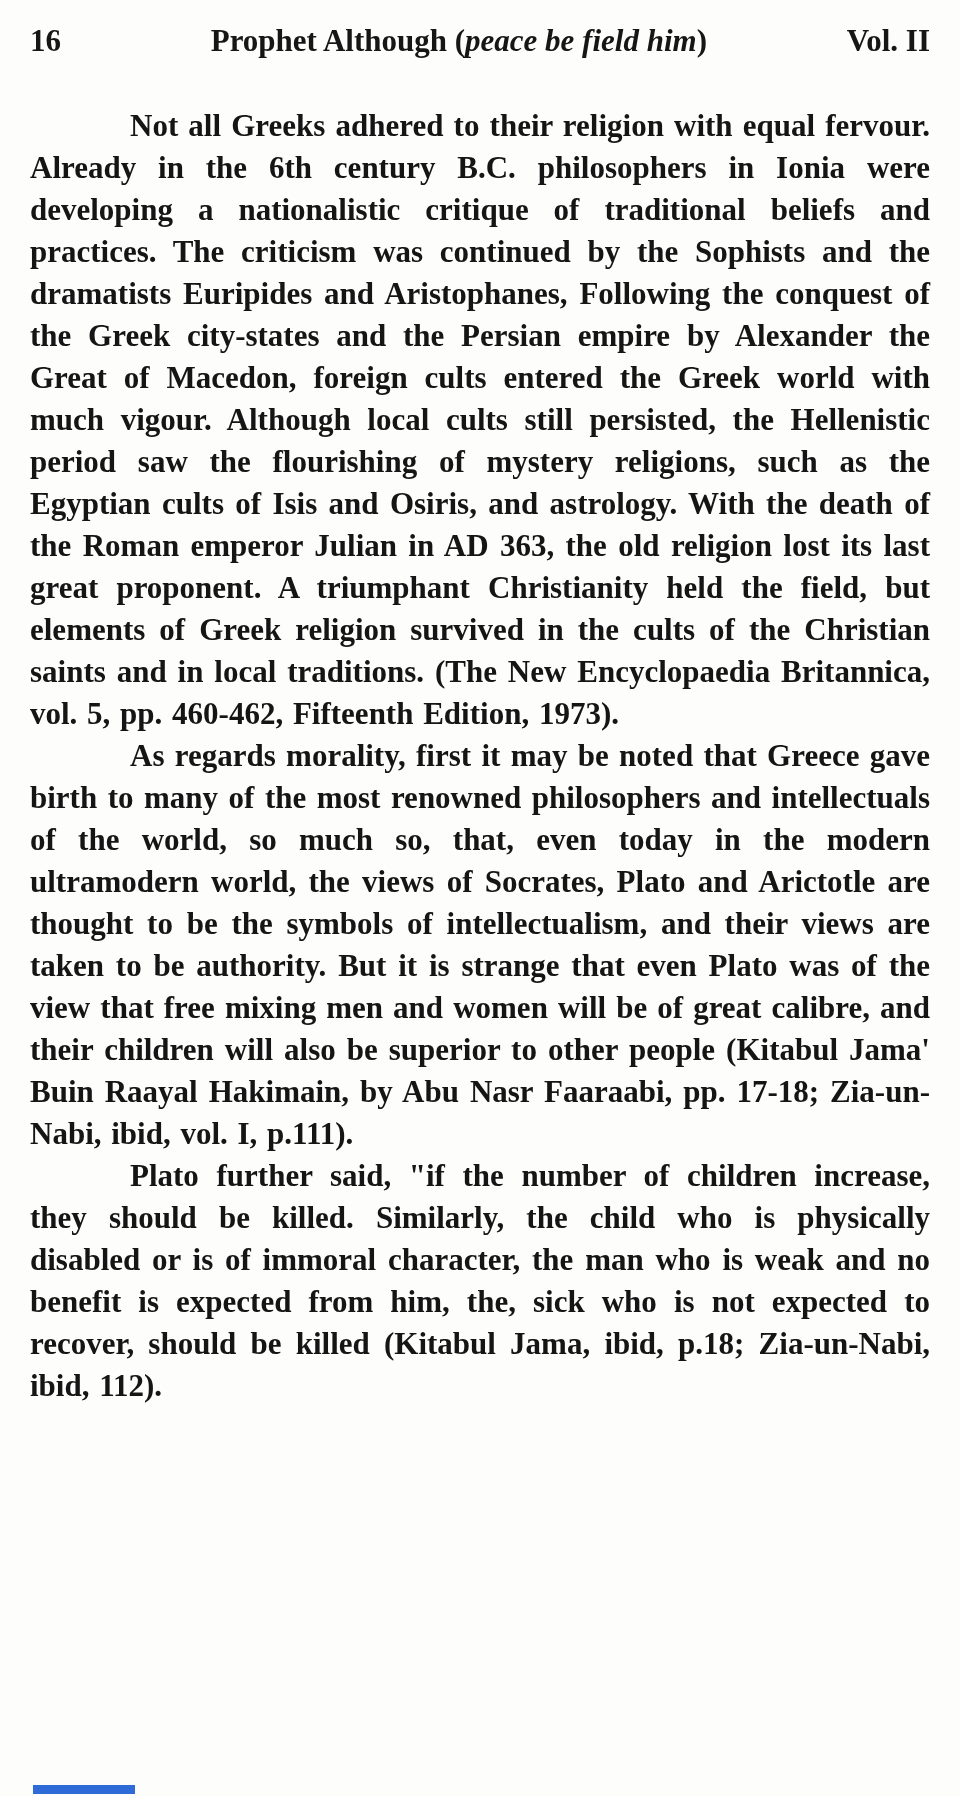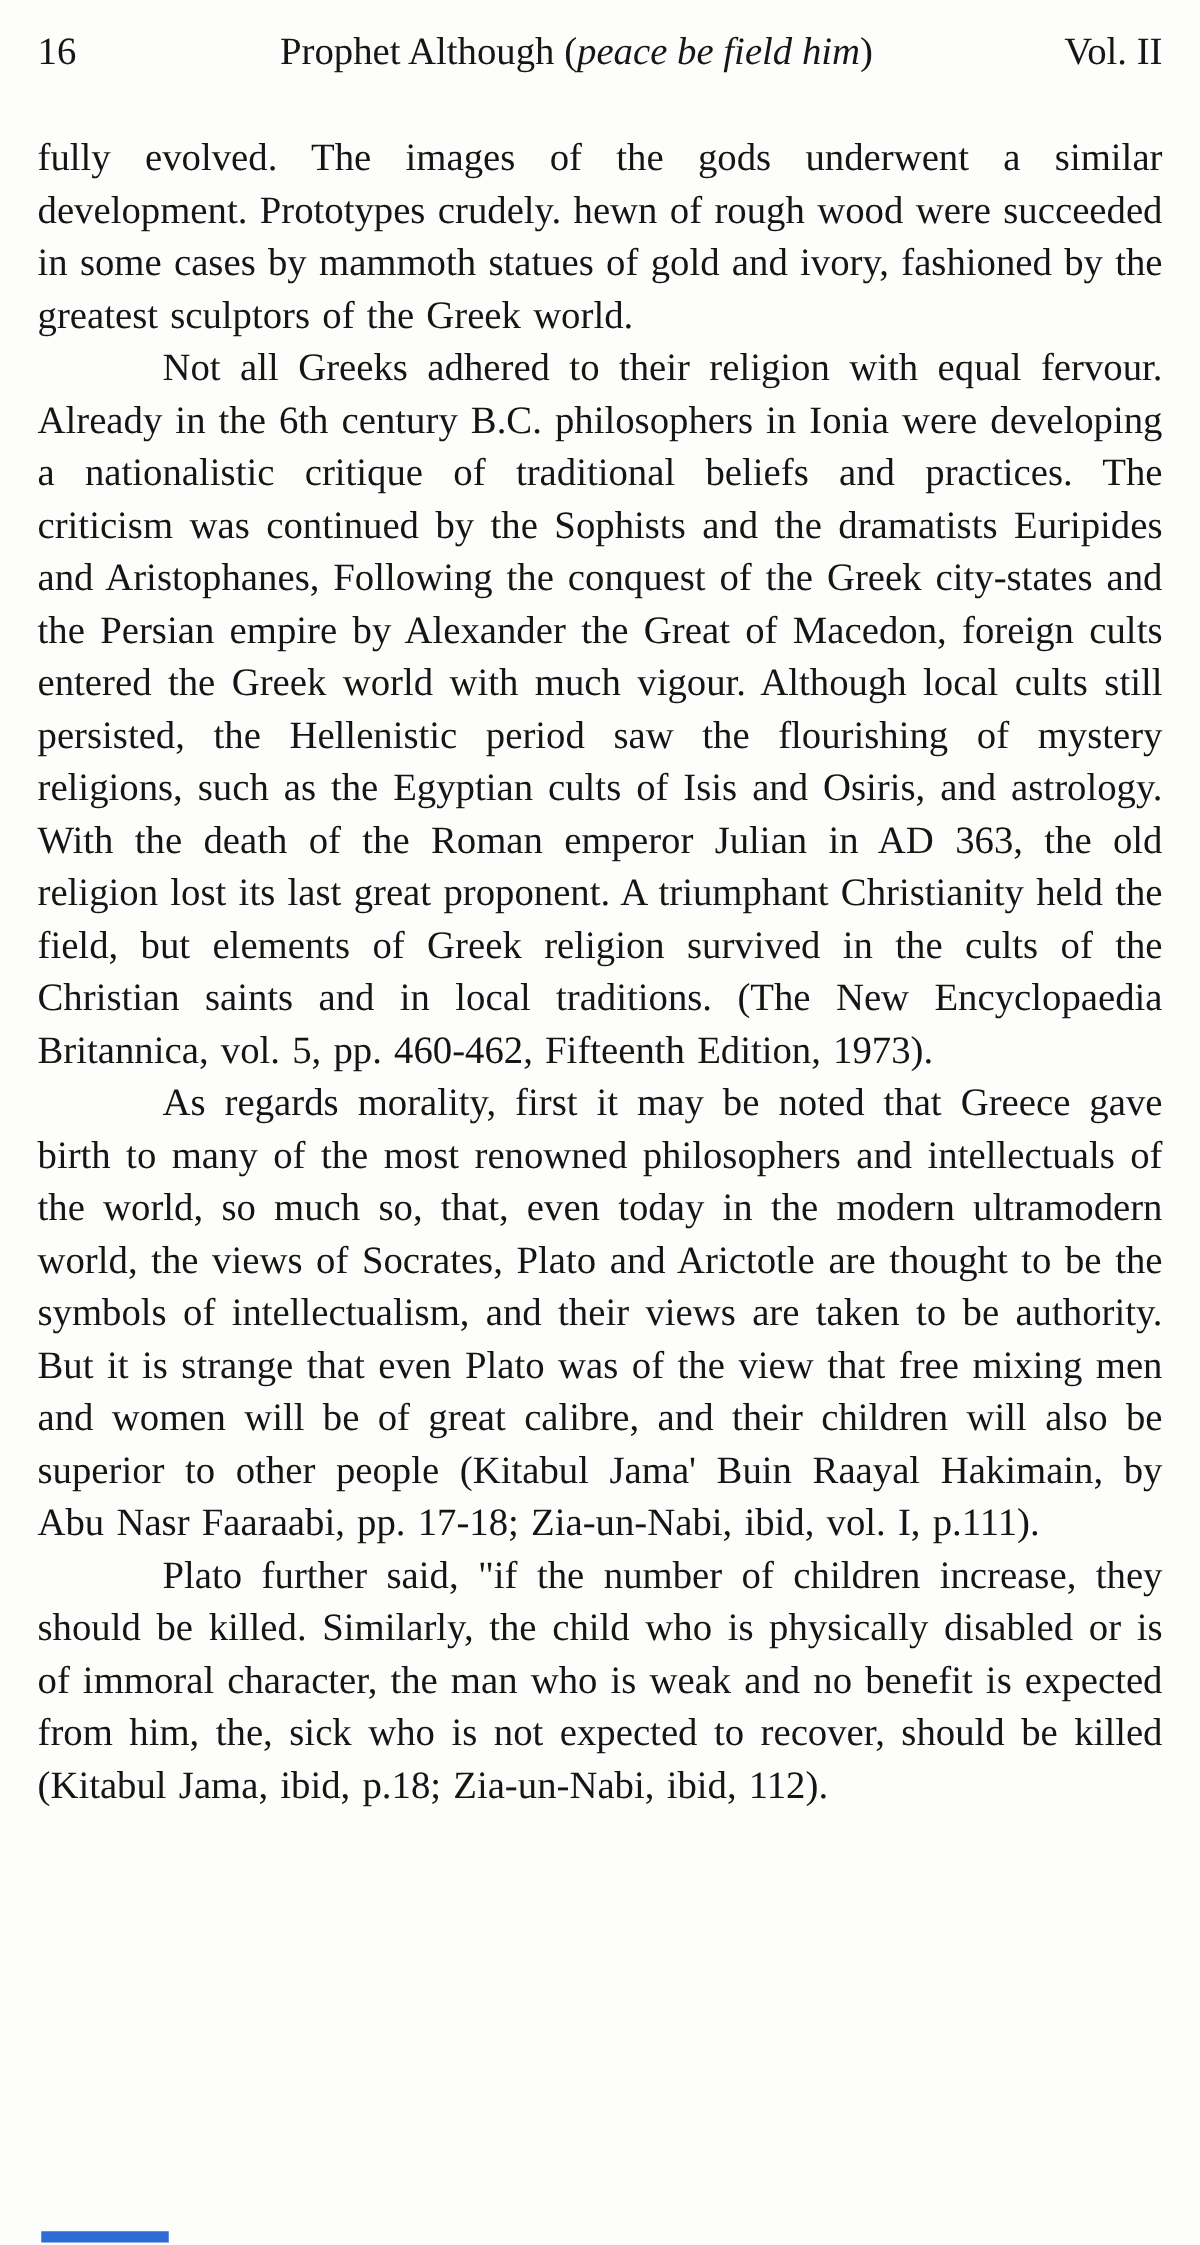--- a/index.html
+++ b/index.html
@@ -1,15 +1,15 @@
 <!DOCTYPE html>
 <html><head>
 <meta charset="utf-8">
 <style>
-  * { margin: 0; padding: 0; box-sizing: border-box; }
+  * { margin: 0; padding: 0; box-sizing: border-box; font-weight: bold; }
   html, body {
     width: 960px;
     height: 1796px;
     overflow: hidden;
   }
   body {
     background: #fdfdfc;
     font-family: "Liberation Serif", serif;
     color: #161616;
     position: relative;
@@ -69,21 +69,20 @@
 
 <div class="page">
 
   <div class="header">
     <span class="page-number">16</span>
     <span class="book-title"><span>Prophet Although (</span><span class="it">peace be field him</span><span>)</span></span>
     <span class="volume-label">Vol. II</span>
   </div>
 
   <div class="content">
-    <p>fully evolved. The images of the gods underwent a similar development. Prototypes crudely. hewn of rough wood were succeeded in some cases by mammoth statues of gold and ivory, fashioned by the greatest sculptors of the Greek world.</p>
     <p class="indent">Not all Greeks adhered to their religion with equal fervour. Already in the 6th century B.C. philosophers in Ionia were developing a nationalistic critique of traditional beliefs and practices. The criticism was continued by the Sophists and the dramatists Euripides and Aristophanes, Following the conquest of the Greek city-states and the Persian empire by Alexander the Great of Macedon, foreign cults entered the Greek world with much vigour. Although local cults still persisted, the Hellenistic period saw the flourishing of mystery religions, such as the Egyptian cults of Isis and Osiris, and astrology. With the death of the Roman emperor Julian in AD 363, the old religion lost its last great proponent. A triumphant Christianity held the field, but elements of Greek religion survived in the cults of the Christian saints and in local traditions. (The New Encyclopaedia Britannica, vol. 5, pp. 460-462, Fifteenth Edition, 1973).</p>
     <p class="indent">As regards morality, first it may be noted that Greece gave birth to many of the most renowned philosophers and intellectuals of the world, so much so, that, even today in the modern ultramodern world, the views of Socrates, Plato and Arictotle are thought to be the symbols of intellectualism, and their views are taken to be authority. But it is strange that even Plato was of the view that free mixing men and women will be of great calibre, and their children will also be superior to other people (Kitabul Jama' Buin Raayal Hakimain, by Abu Nasr Faaraabi, pp. 17-18; Zia-un-Nabi, ibid, vol. I, p.111).</p>
     <p class="indent">Plato further said, "if the number of children increase, they should be killed. Similarly, the child who is physically disabled or is of immoral character, the man who is weak and no benefit is expected from him, the, sick who is not expected to recover, should be killed (Kitabul Jama, ibid, p.18; Zia-un-Nabi, ibid, 112).</p>
   </div>
 
   <div class="scan-artifact-bar" style="background: rgb(46, 107, 214);"></div>
 
 </div>
 
 </body></html>

